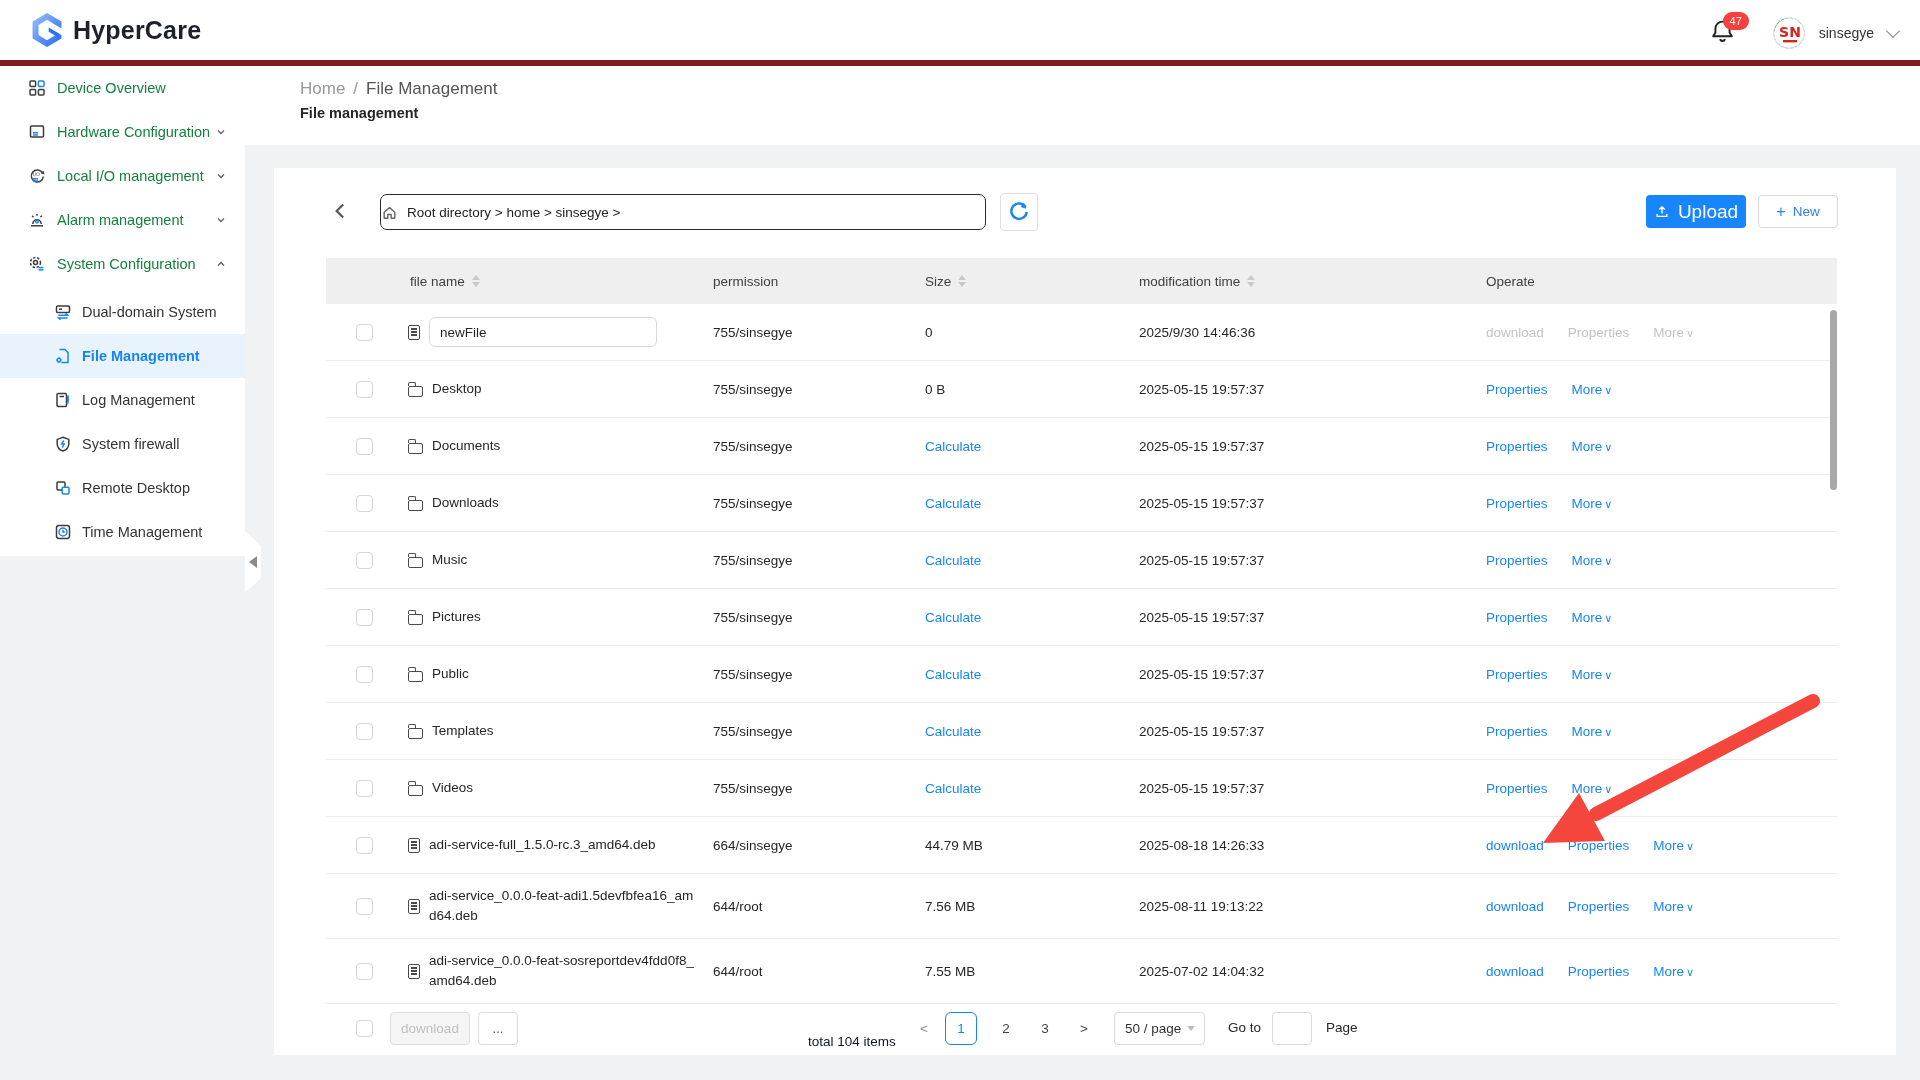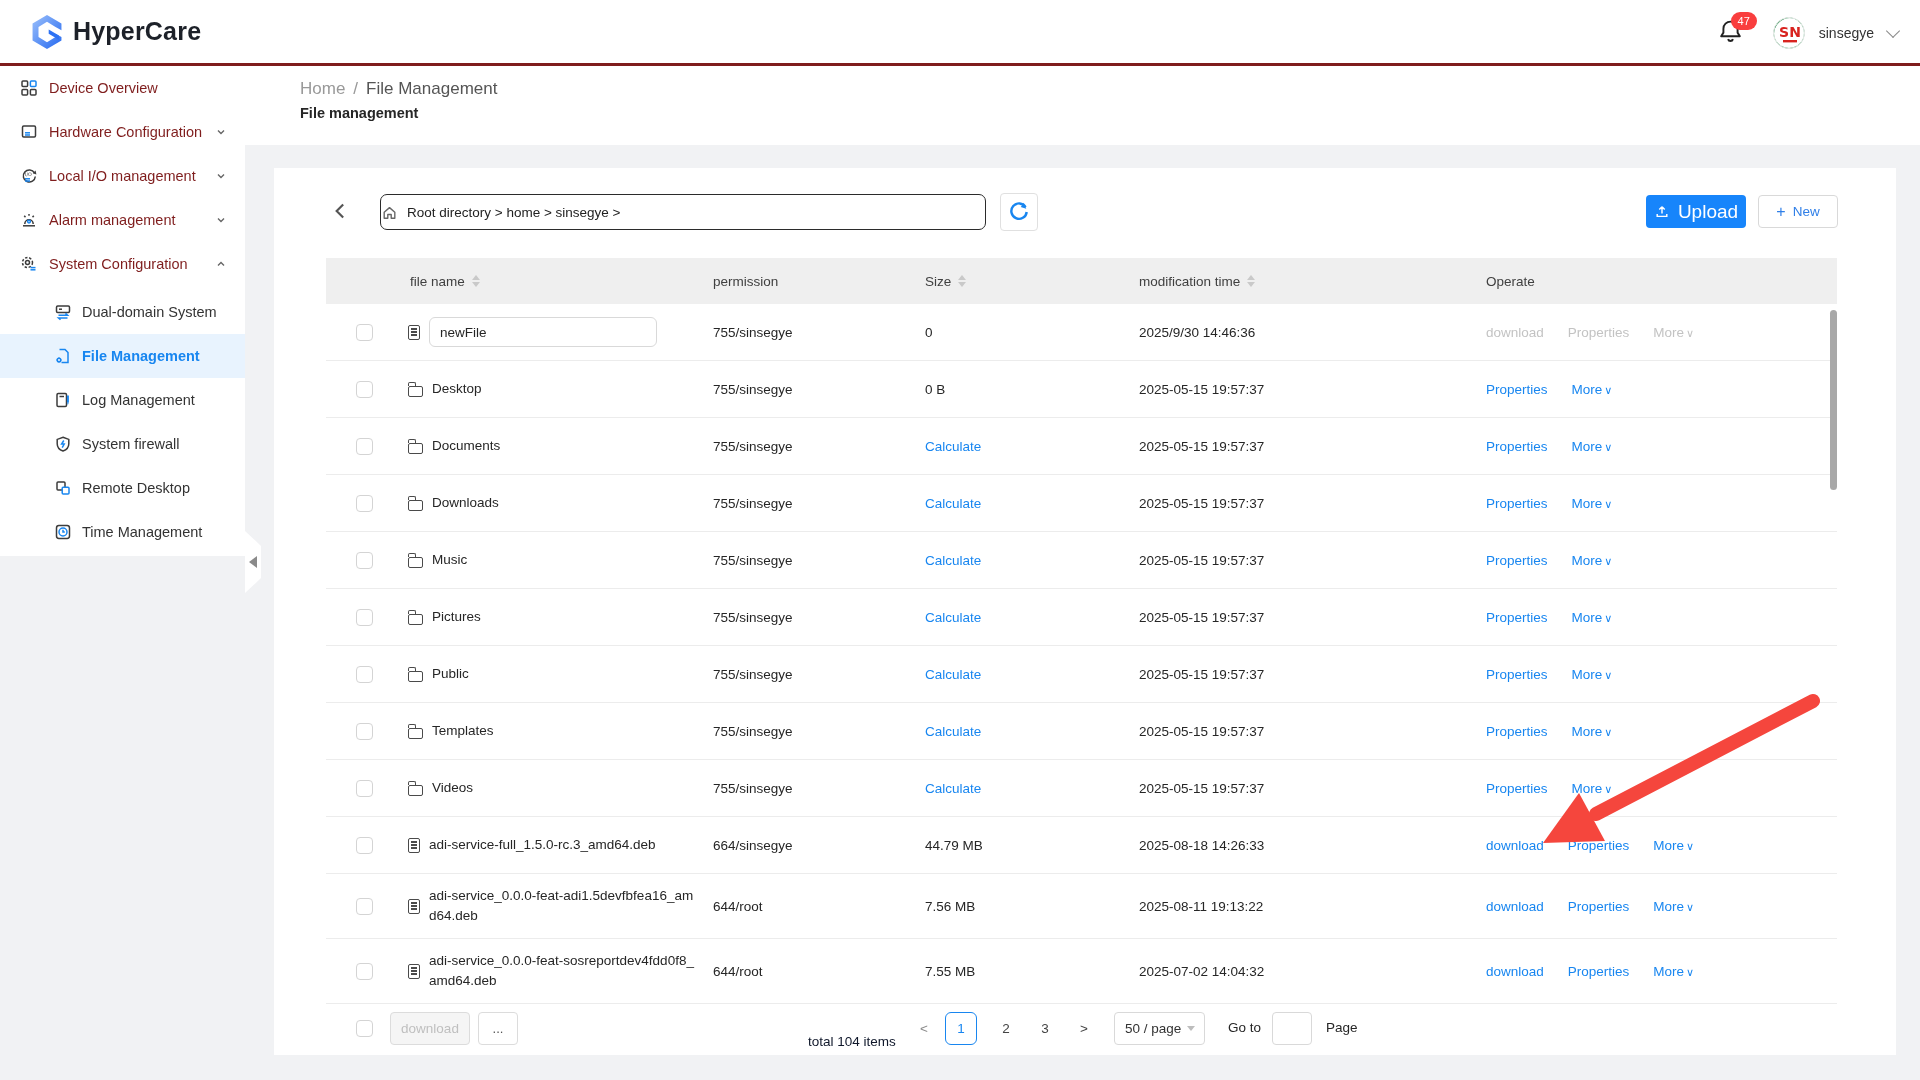--- a/index.html
+++ b/index.html
@@ -1,32 +1,32 @@
 <!DOCTYPE html>
 <html><head>
 <meta charset="utf-8">
 <style>
   *{margin:0;padding:0;box-sizing:border-box}
   html,body{width:1920px;height:1080px;overflow:hidden;font-family:"Liberation Sans",sans-serif;background:#f1f2f4;color:#262626}
   .page{position:relative;width:1920px;height:1080px}
 
   
-  .topbar{position:absolute;left:0;top:0;width:1920px;height:66px;background:#fff;border-bottom:3px solid #7f1d1d;display:flex;align-items:center;z-index:5}
+  .topbar{position:absolute;left:0;top:0;width:1920px;height:66px;background:#fff;border-bottom:6px solid #7f1d1d;display:flex;align-items:center;z-index:5}
   .brand{display:flex;align-items:center;gap:9px;margin-left:30px}
   .brand-name{font-size:25px;font-weight:bold;color:#1d2129;letter-spacing:.2px}
   .top-right{position:absolute;right:22px;top:0;height:66px;display:flex;align-items:center;gap:14px}
   .bell-wrap{position:relative;width:30px;height:30px;cursor:pointer}
   .badge{position:absolute;top:-6px;left:14px;min-width:26px;height:18px;background:#f93e3e;color:#fff;font-size:11px;border-radius:9px;display:flex;align-items:center;justify-content:center;padding:0 5px}
-  .avatar{width:32px;height:32px;border-radius:50%;border:1px solid #ececec;overflow:hidden;background:#15803d;margin-left:12px}
+  .avatar{width:32px;height:32px;border-radius:50%;border:1px solid #ececec;overflow:hidden;background:#15803d;margin-left:20px}
   .user-name{font-size:14px;color:#333}
   .chev{width:10px;height:10px;border-right:1.6px solid #8a8a8a;border-bottom:1.6px solid #8a8a8a;transform:rotate(45deg);margin-top:-4px}
 
   
   .sidebar{position:absolute;left:0;top:66px;width:245px;height:490px;background:#fff;z-index:4}
-  .m-item{height:44px;display:flex;align-items:center;padding-left:20px;gap:11px;font-size:14.5px;color:#7f1d1d;position:relative;cursor:pointer}
+  .m-item{height:44px;display:flex;align-items:center;padding-left:28px;gap:11px;font-size:14.5px;color:#15803d;position:relative;cursor:pointer}
   .m-item .arr{position:absolute;right:18px}
   .sub{padding-top:4px}
   .s-item{height:44px;display:flex;align-items:center;padding-left:54px;gap:10px;font-size:14.5px;color:#333;cursor:pointer}
   .s-item.sel{background:#e8f3fe;color:#1886f0;font-weight:bold}
   .icon18{width:18px;height:18px;flex:0 0 18px}
   .dk{fill:none;stroke:#3c3c3c;stroke-width:1.5}
   .bl{fill:none;stroke:#1886f0;stroke-width:1.5}
   .blw{stroke:#1886f0;stroke-width:1.5}
   .dkw{stroke:#3c3c3c;stroke-width:1.5}
   .handle{position:absolute;left:245px;top:531px;width:16px;height:62px;background:#fff;clip-path:polygon(0 0,100% 24%,100% 76%,0 100%);z-index:4;display:flex;align-items:center;justify-content:center;cursor:pointer}

